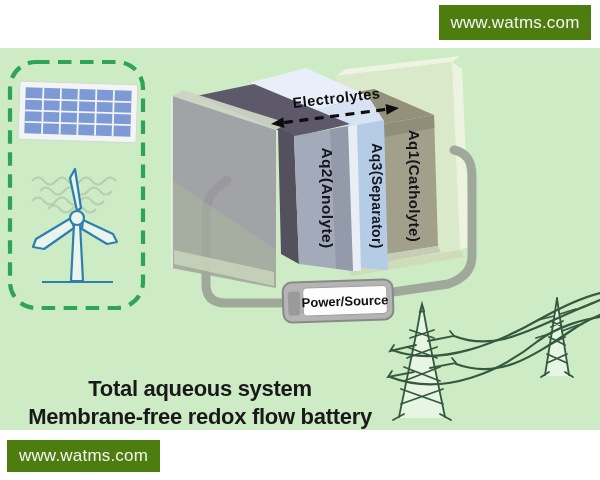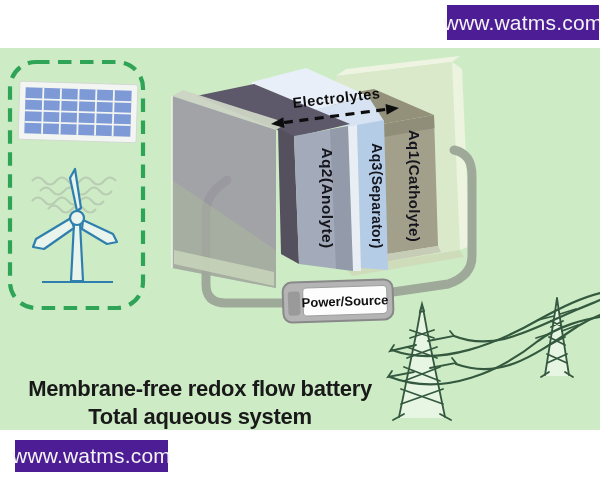--- a/index.html
+++ b/index.html
@@ -6,23 +6,23 @@
   body{
     width:600px;height:480px;overflow:hidden;position:relative;
     background:#ffffff;font-family:"Liberation Sans",sans-serif;
   }
   .stage{position:absolute;inset:0;width:600px;height:480px;}
   .green-area{
     position:absolute;left:0;top:48px;width:600px;height:382px;
     background:#cdecc6;
   }
   .banner{
-    position:absolute;background:#4c1d95;color:#f4f4f4;
+    position:absolute;background:#4d7c0f;color:#f4f4f4;
     display:flex;align-items:center;justify-content:center;
-    font-size:21px;letter-spacing:.2px;margin-left:8px;
+    font-size:17px;letter-spacing:.2px;
   }
   .banner.top{left:439px;top:5px;width:152px;height:35px;}
   .banner.bottom{left:7px;top:440px;width:153px;height:32px;}
   .caption{
     position:absolute;left:8px;top:375px;width:384px;text-align:center;
     color:#191919;font-weight:bold;font-size:22px;line-height:28px;
     letter-spacing:-0.3px;
   }
   svg.overlay{position:absolute;left:0;top:0;width:600px;height:480px;}
   svg text{font-family:"Liberation Sans",sans-serif;}
@@ -159,17 +159,17 @@
   </svg>
 
   <div class="banner top">
     <span>www.watms.com</span>
   </div>
   <div class="banner bottom">
     <span>www.watms.com</span>
   </div>
 
   <div class="caption">
+    <div>Total aqueous system</div>
     <div>Membrane-free redox flow battery</div>
-    <div>Total aqueous system</div>
   </div>
 
 </div>
 
 </body></html>

